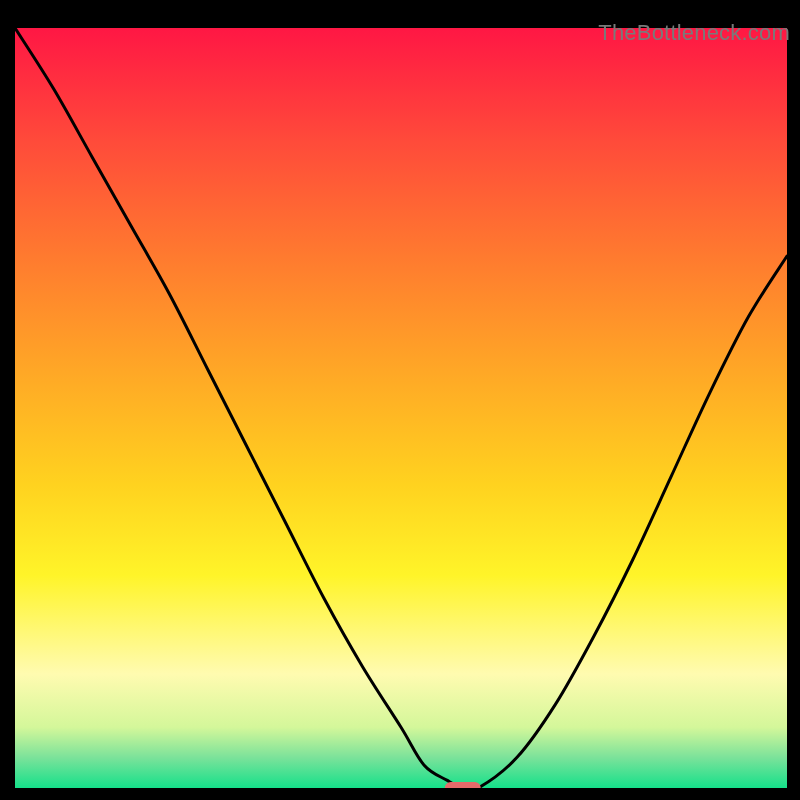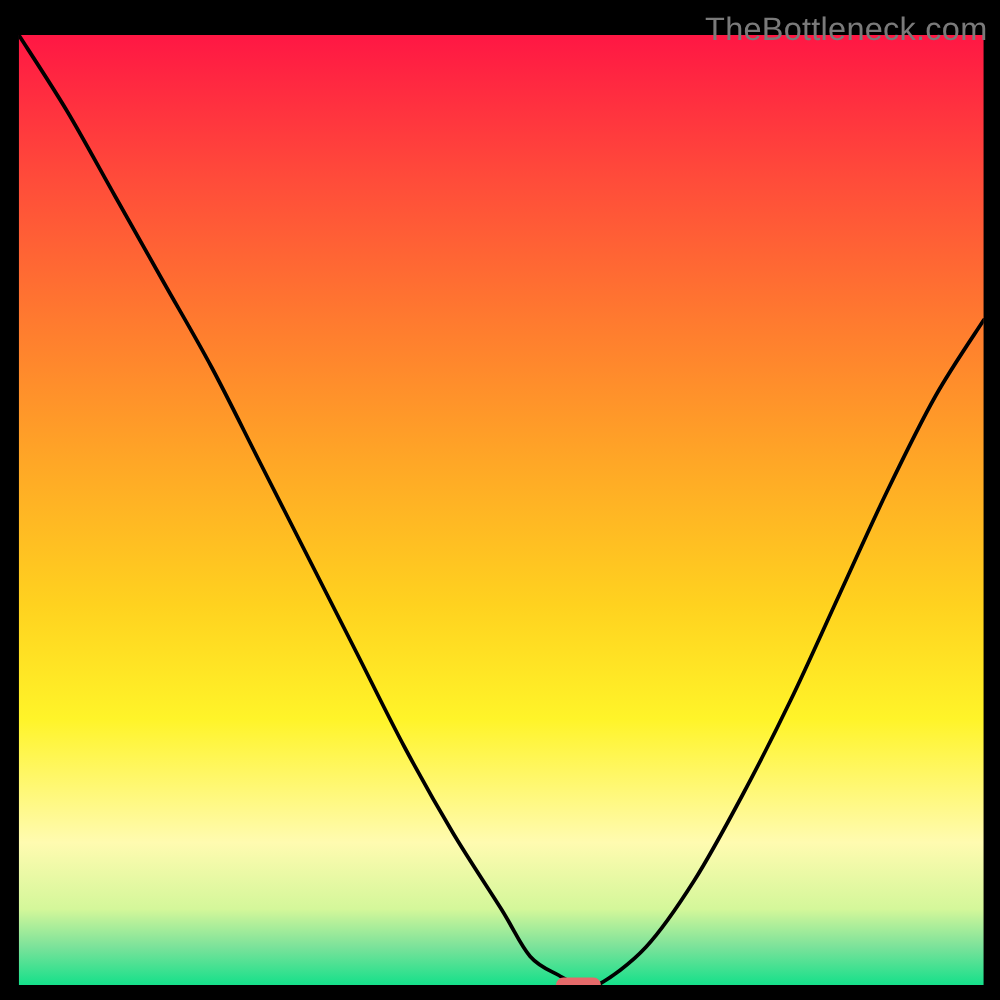--- a/index.html
+++ b/index.html
@@ -11,25 +11,25 @@
     overflow: hidden;
   }
   .frame {
     position: relative;
     width: 800px;
     height: 800px;
     background: #000;
   }
   .watermark {
     position: absolute;
-    top: 8px;
+    top: 20px;
     right: 10px;
     color: #7a7a7a;
     font-family: Arial, Helvetica, sans-serif;
-    font-size: 26px;
+    font-size: 22px;
     letter-spacing: 0.2px;
     z-index: 4;
   }
   .plot {
     position: absolute;
     left: 15px;
     top: 28px;
     width: 772px;
     height: 760px;
   }

